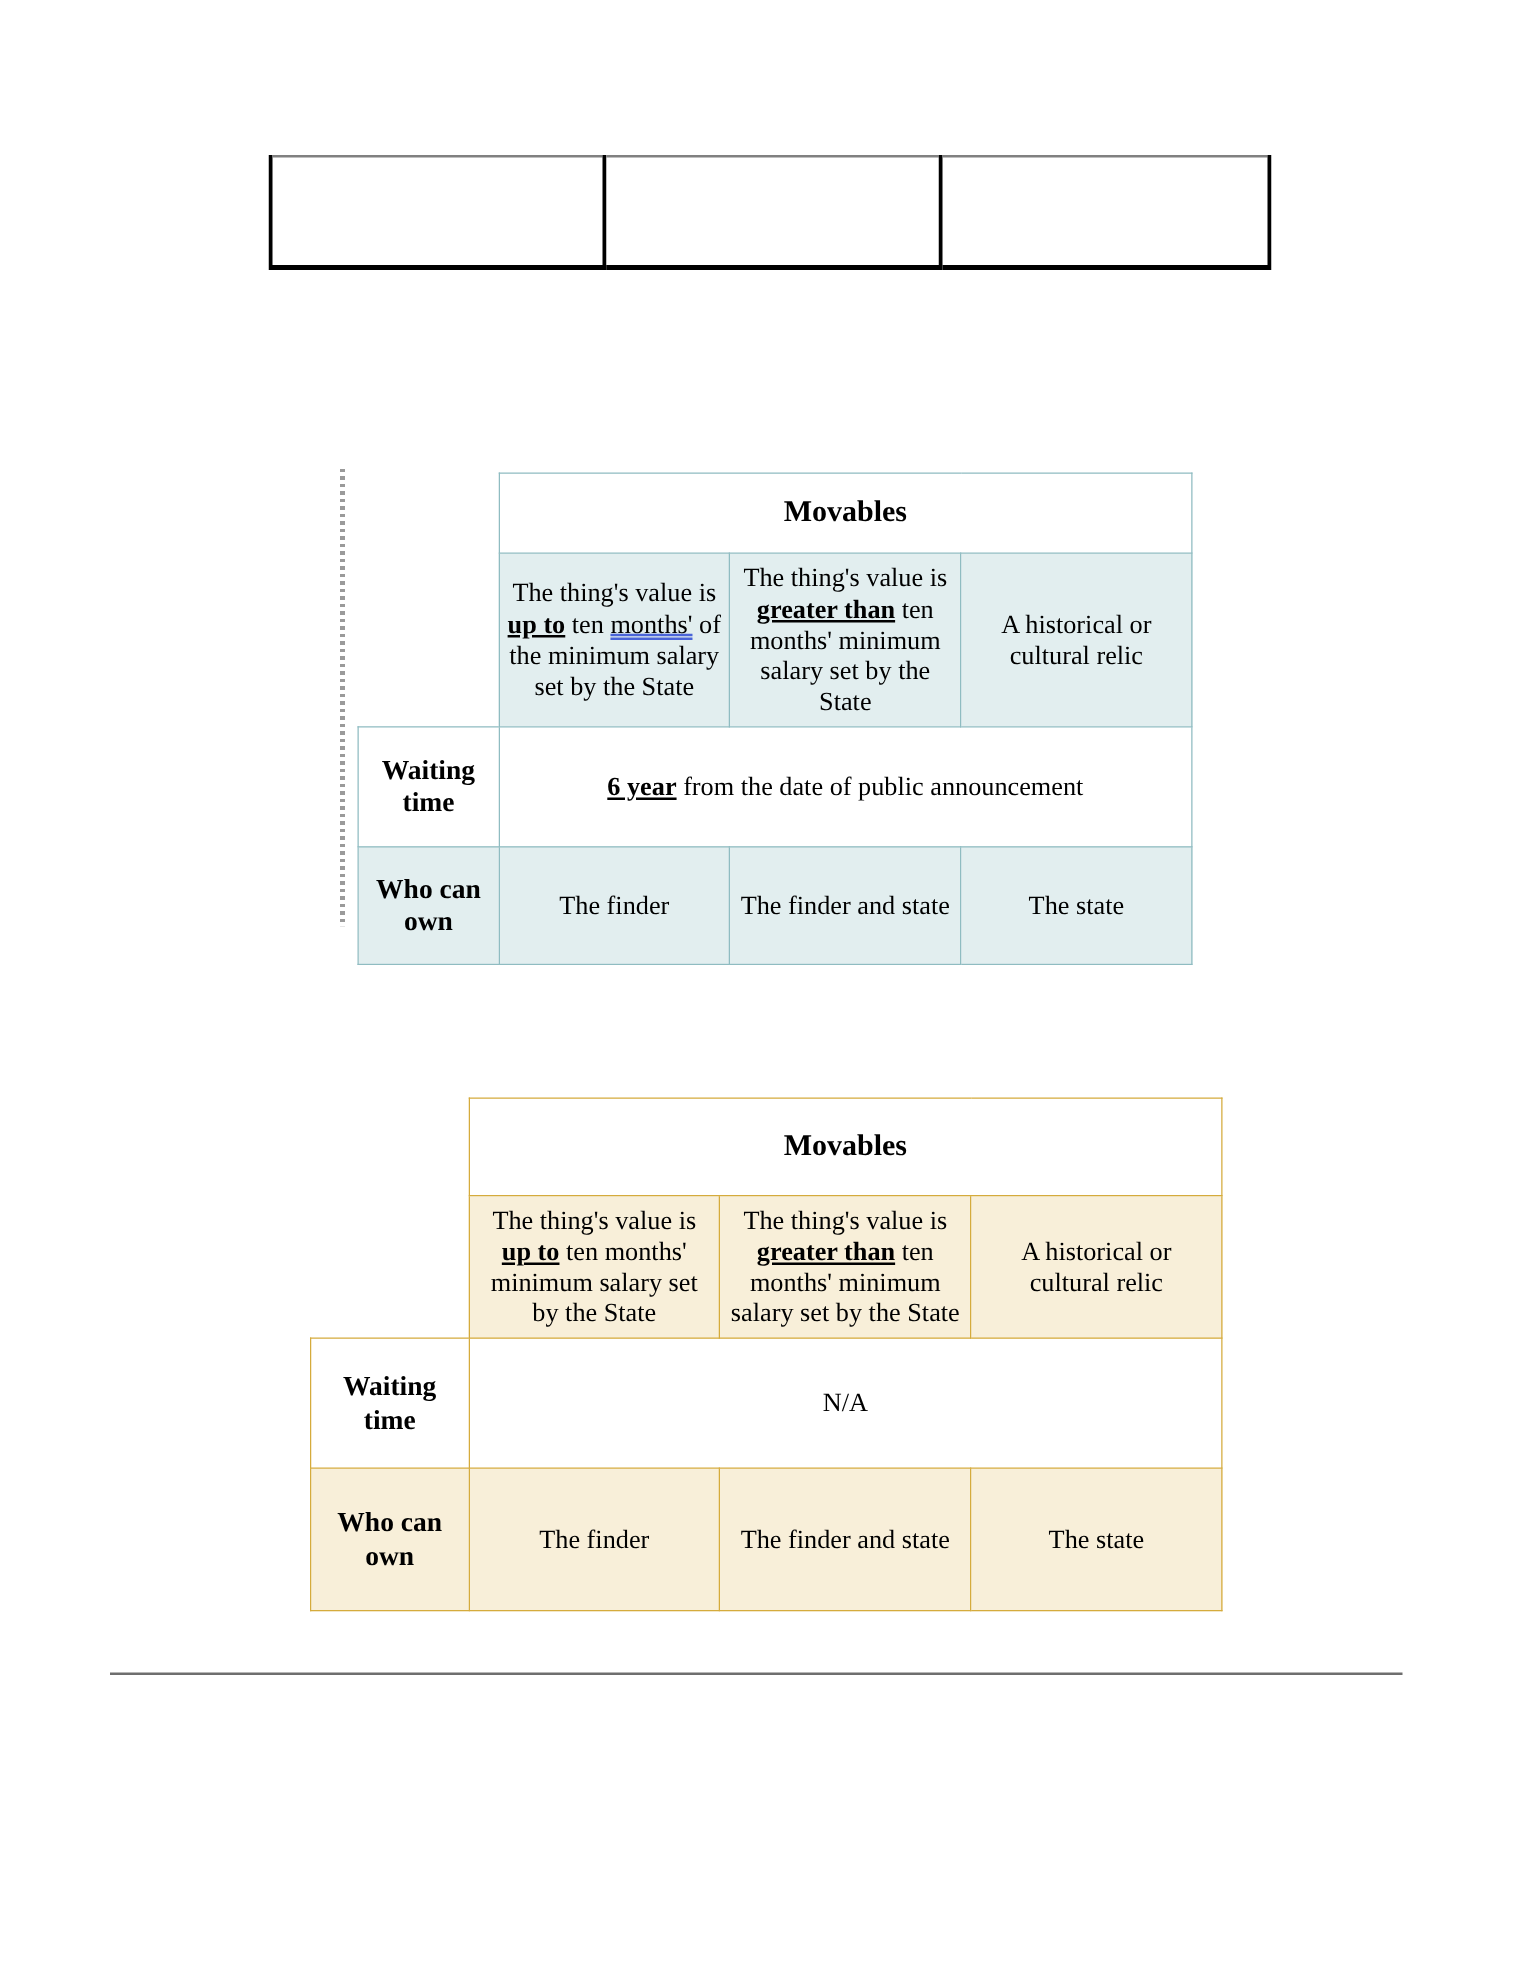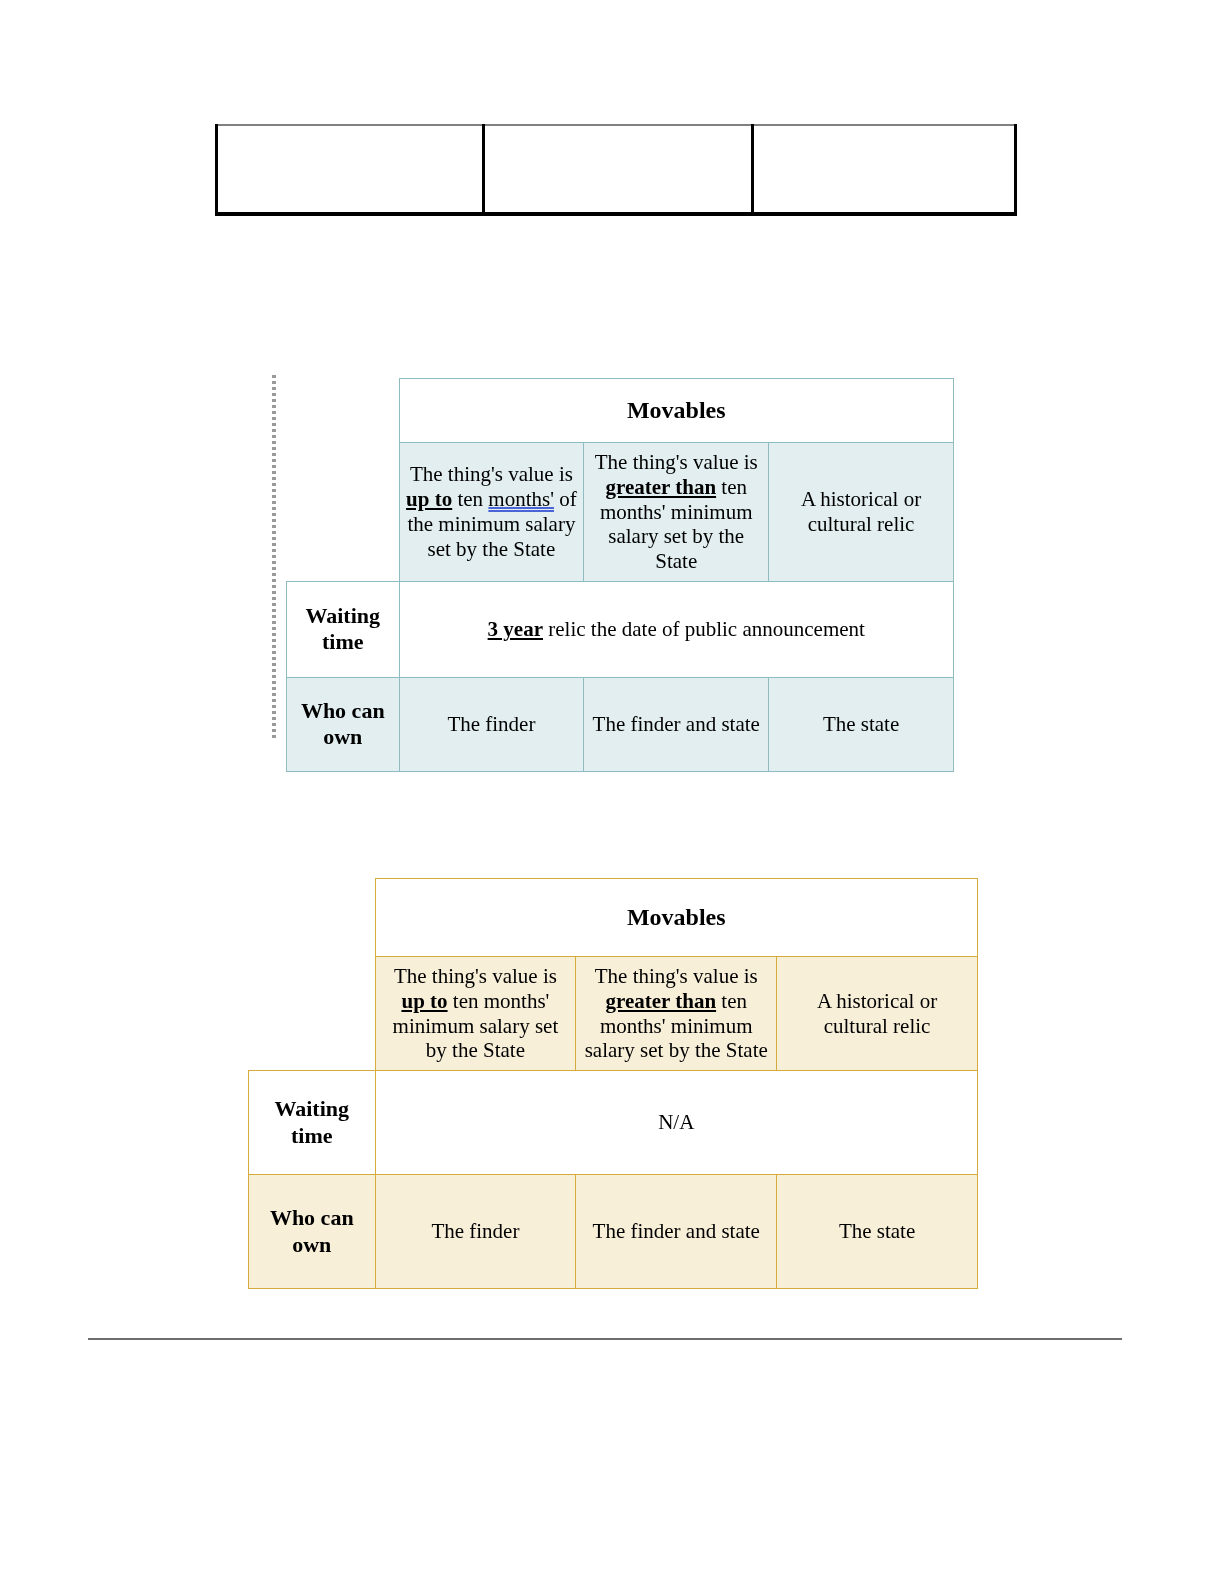--- a/index.html
+++ b/index.html
@@ -157,21 +157,21 @@
     <td class="hdr white" colspan="3">Movables</td>
   </tr>
   <tr class="r-desc">
     <td class="bt-c0 blank-cell"></td>
     <td class="bt-c1"><span>The thing's value is </span><u class="strong-u">up to</u><span> ten </span><span class="grammar">months'</span><span> of the minimum salary set by the State</span></td>
     <td class="bt-c2"><span>The thing's value is </span><u class="strong-u">greater than</u><span> ten months' minimum salary set by the State</span></td>
     <td class="bt-c3">A historical or cultural relic</td>
   </tr>
   <tr class="r-wait">
     <td class="bt-c0 lbl white">Waiting time</td>
-    <td class="white" colspan="3"><u class="strong-u">3 year</u><span> relic the date of public announcement</span></td>
+    <td class="white" colspan="3"><u class="strong-u">6 year</u><span> from the date of public announcement</span></td>
   </tr>
   <tr class="r-own">
     <td class="bt-c0 lbl">Who can own</td>
     <td class="bt-c1">The finder</td>
     <td class="bt-c2">The finder and state</td>
     <td class="bt-c3">The state</td>
   </tr>
 </tbody>
   </table>
 

